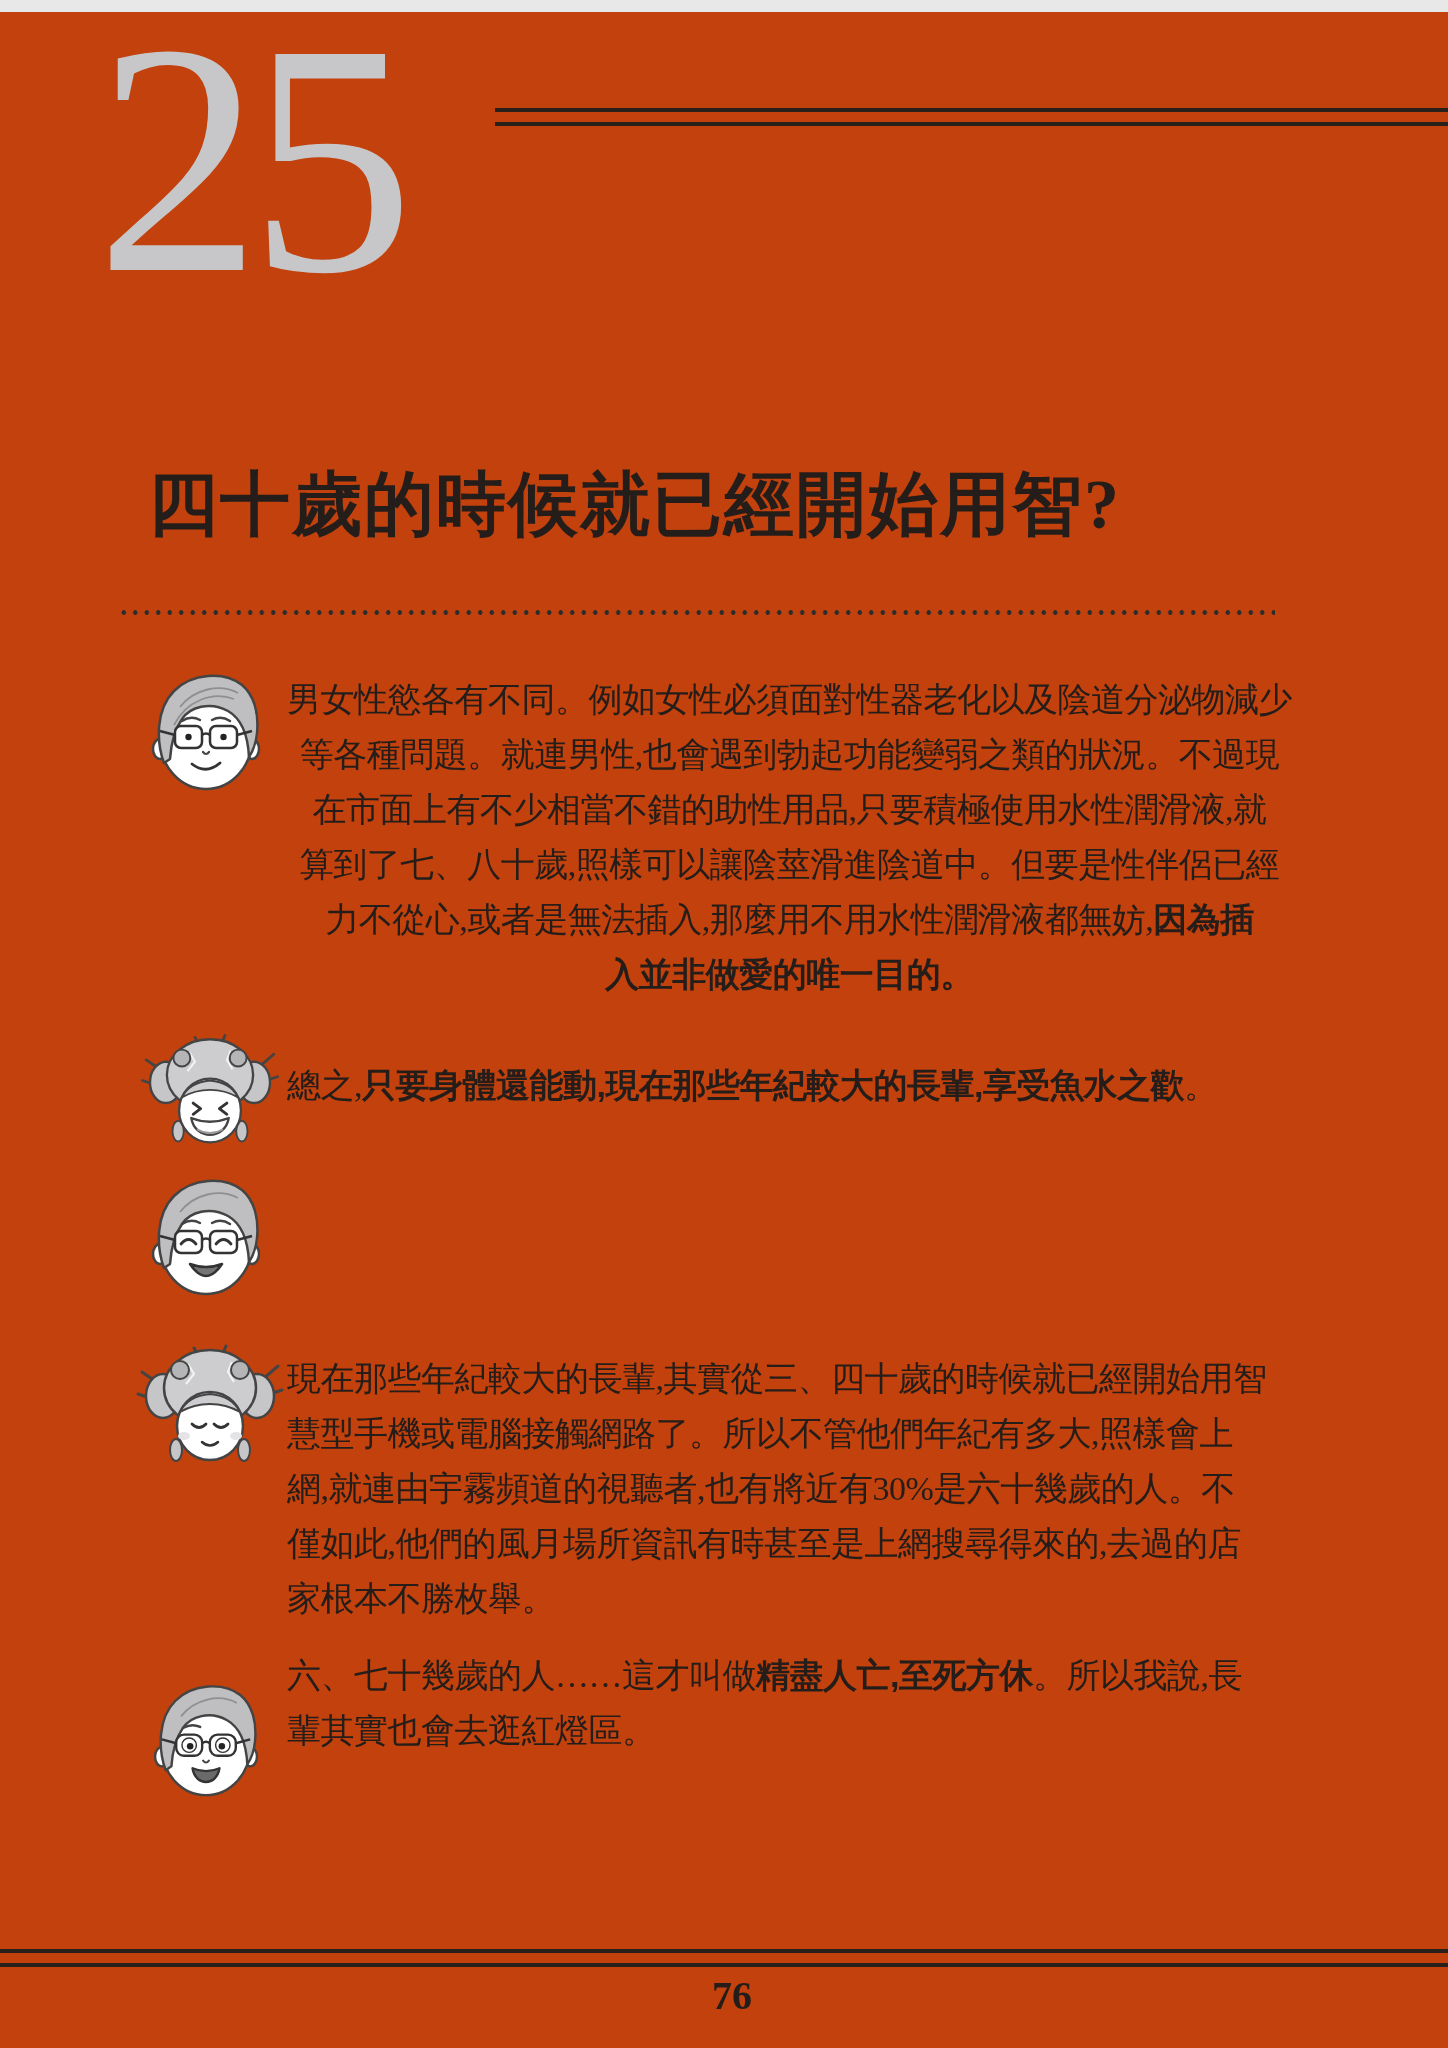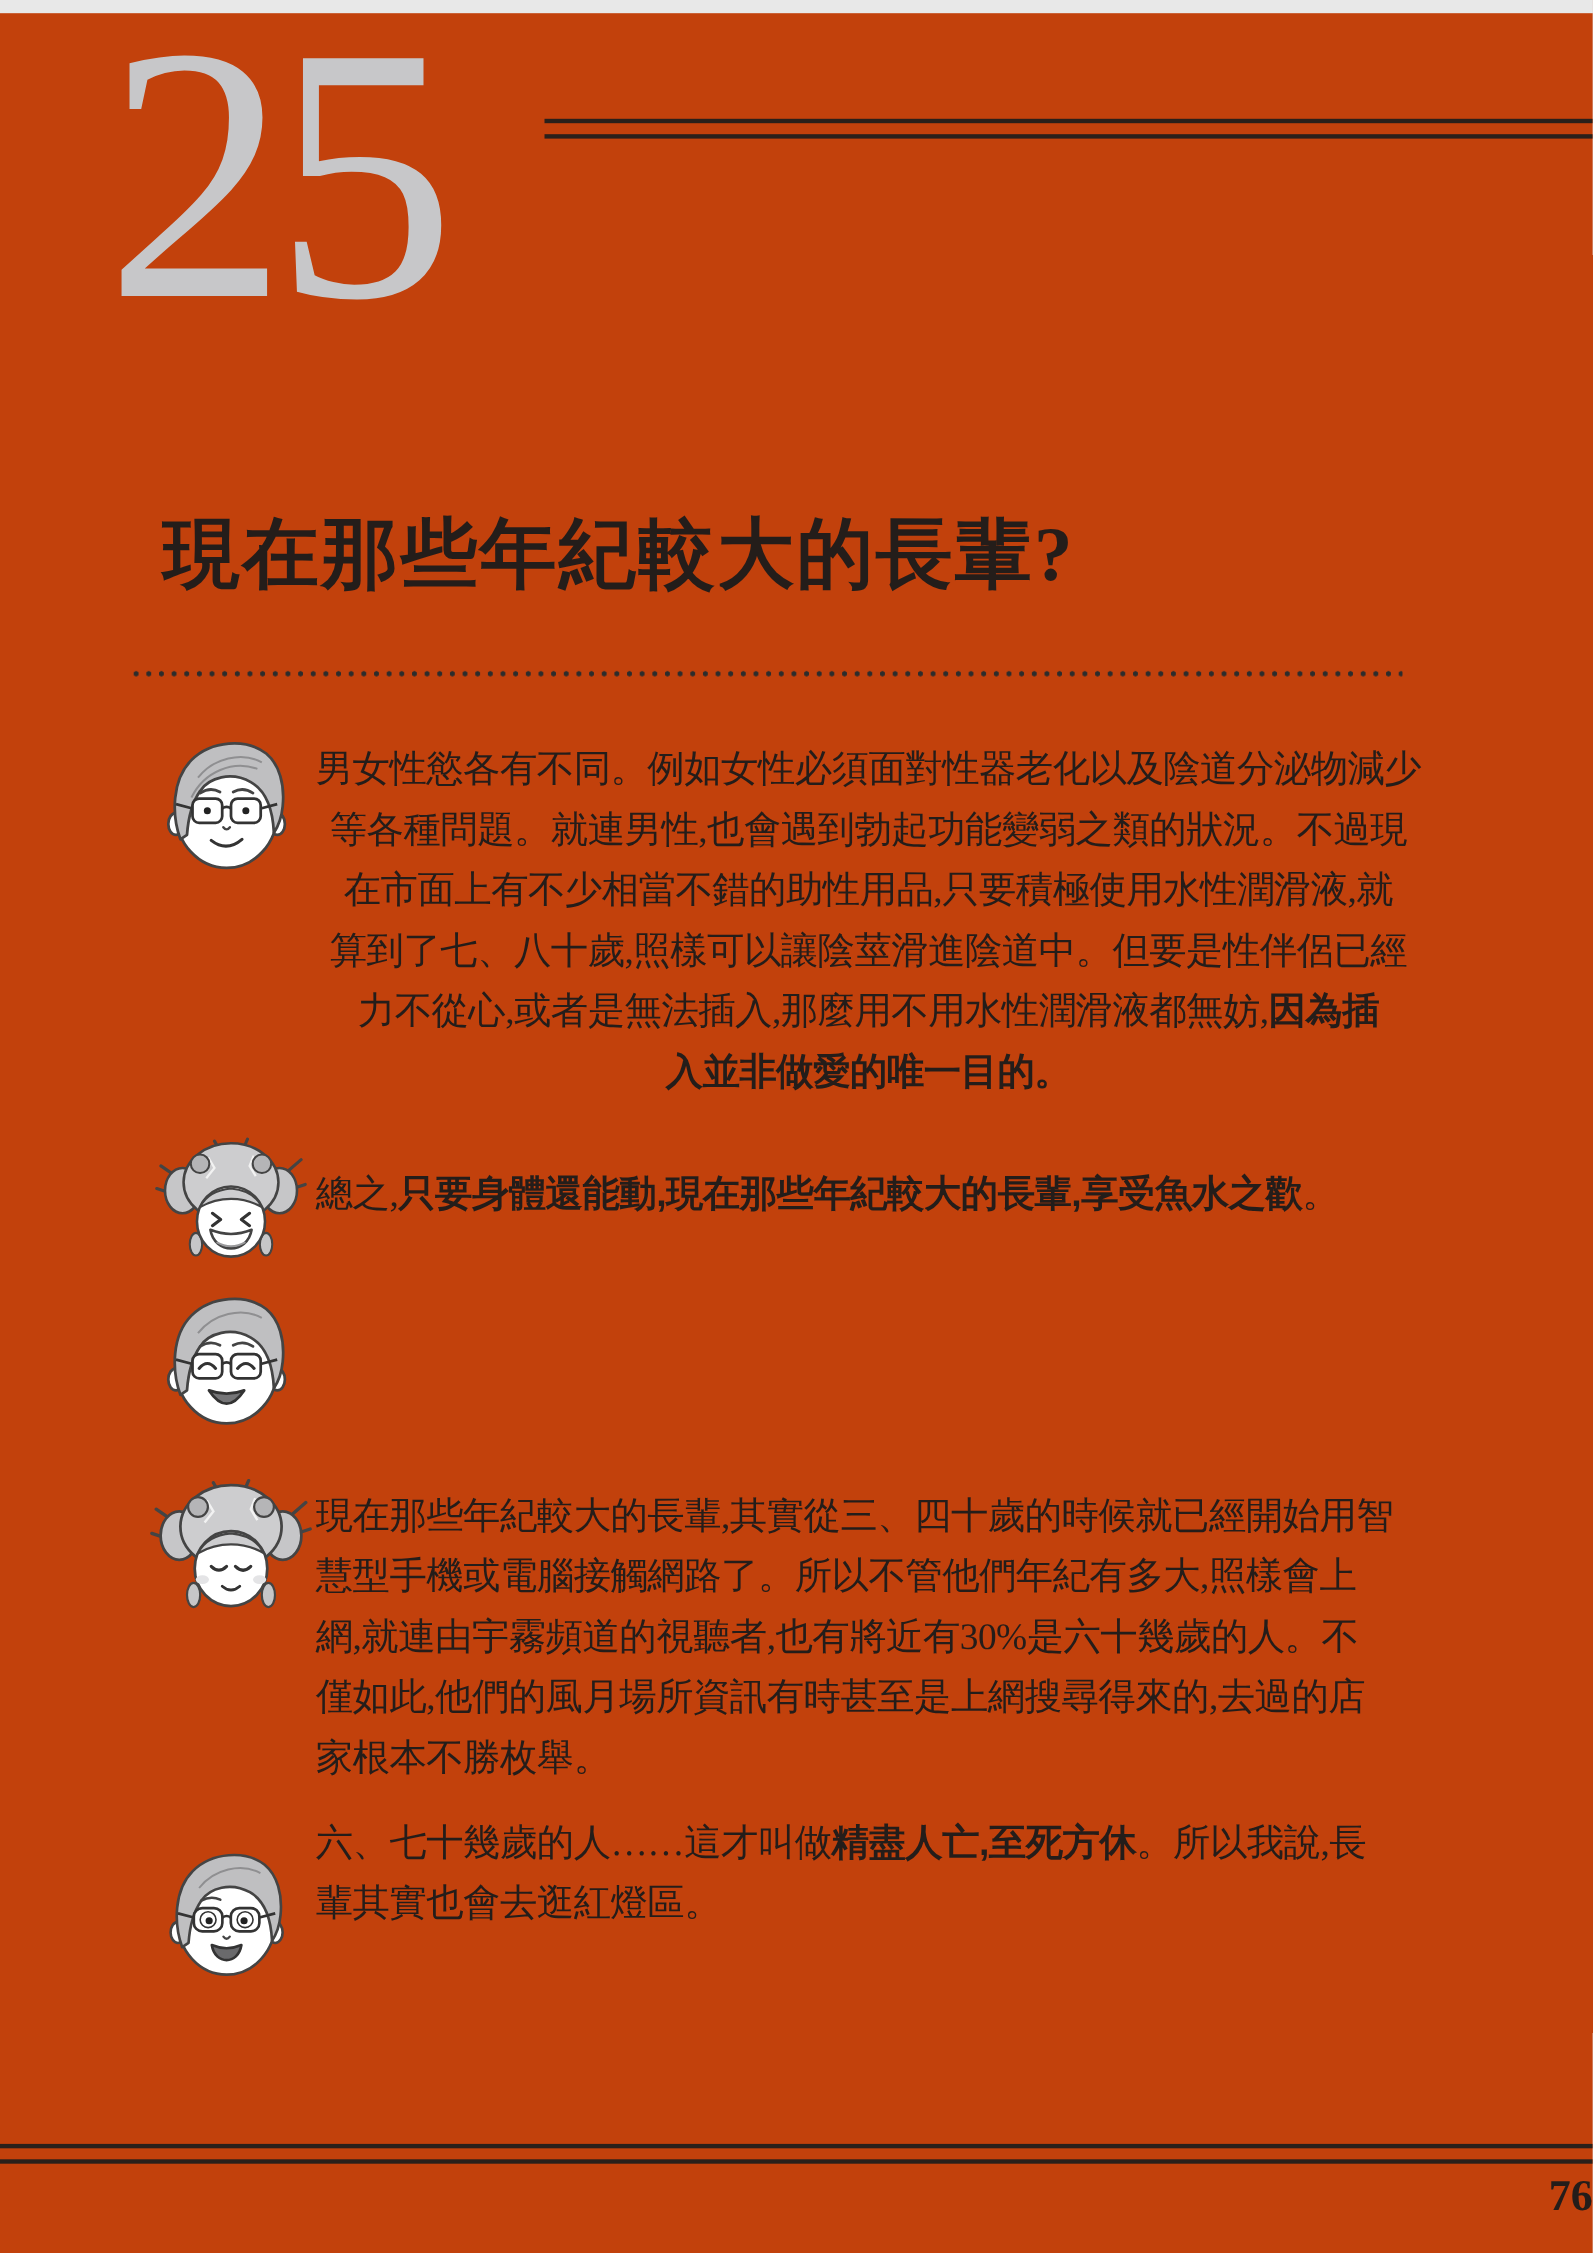--- a/index.html
+++ b/index.html
@@ -76,36 +76,36 @@
   .av-b3{left:150px;top:1158px;}
   .tx-b3{top:1165px;}
   .av-b4{left:136px;top:1326px;}
   .tx-b4{top:1339px;}
   .av-b5{left:152px;top:1664px;}
   .tx-b5{top:1636px;}
   
   .page-number{
     position:absolute;
     left:16px;right:0;top:1960px;
-    text-align:right;
+    text-align:center;
     font-size:40px;
     font-weight:700;
     color:#241d1a;
   }
 </style>
 </head>
 <body>
 
 <div class="page">
 
   <div class="chapter-num">25</div>
 
   <div class="rule-double rule-top"></div>
 
-  <h1 class="page-title">現在那些年紀較大的長輩?</h1>
+  <h1 class="page-title">四十歲的時候就已經開始用智?</h1>
 
   <div class="rule-dotted"></div>
 
   <span class="avatar av-b1">
     <svg viewBox="0 0 112 128" width="112" height="128" aria-hidden="true">
       <ellipse cx="10" cy="84" rx="7" ry="10" fill="#fff" stroke="#444" stroke-width="2.5"></ellipse>
       <ellipse cx="102" cy="84" rx="7" ry="10" fill="#fff" stroke="#444" stroke-width="2.5"></ellipse>
       <ellipse cx="56" cy="74" rx="46" ry="50" fill="#fff" stroke="#444" stroke-width="2.5"></ellipse>
       <path d="M14,98 C6,76 6,44 24,26 C42,8 74,6 92,20 C104,30 109,48 107,68 C106,78 103,86 99,92 C98,72 92,54 78,46 C60,36 40,42 32,54 C25,64 21,80 20,94 Z" fill="#bfbfc1" stroke="#444" stroke-width="2.5" stroke-linejoin="round"></path>
       <path d="M30,42 C44,24 70,18 88,28" fill="none" stroke="#8f8f91" stroke-width="1.8"></path>

